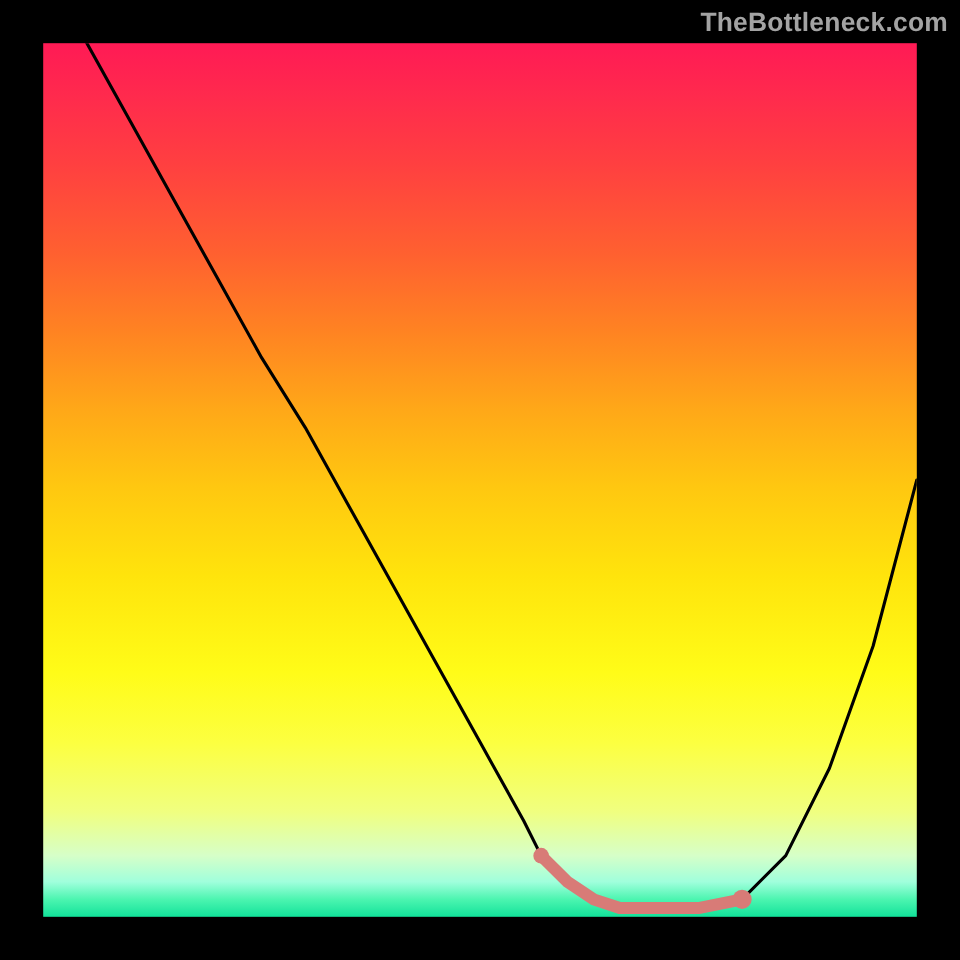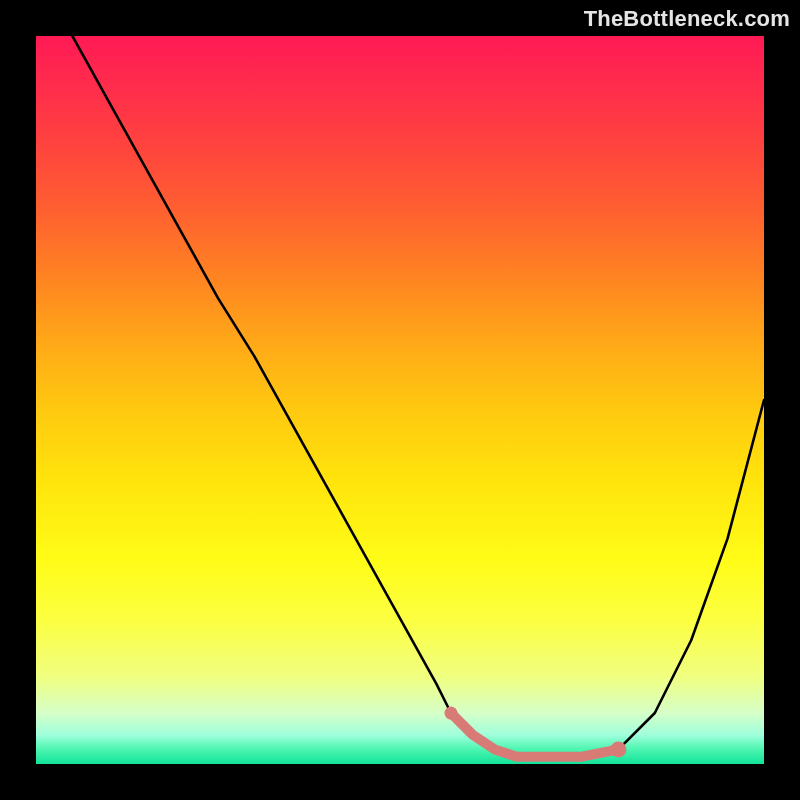--- a/index.html
+++ b/index.html
@@ -28,21 +28,21 @@
       #12e29a 100%
     );
   }
   .curve { position: absolute; left: 0; top: 0; width: 728px; height: 728px; pointer-events: none; }
   .watermark {
     position: absolute;
     top: 6px; right: 10px;
     font-family: Arial, Helvetica, sans-serif;
     font-size: 22px;
     font-weight: bold;
-    color: #e5e5e5;
+    color: #a3a3a3;
     letter-spacing: 0.2px;
   }
 </style>
 </head>
 <body>
 
 <div class="wrap">
   <div class="watermark">TheBottleneck.com</div>
   <div class="plot">
     <svg class="curve" viewBox="0 0 728 728" preserveAspectRatio="none">

